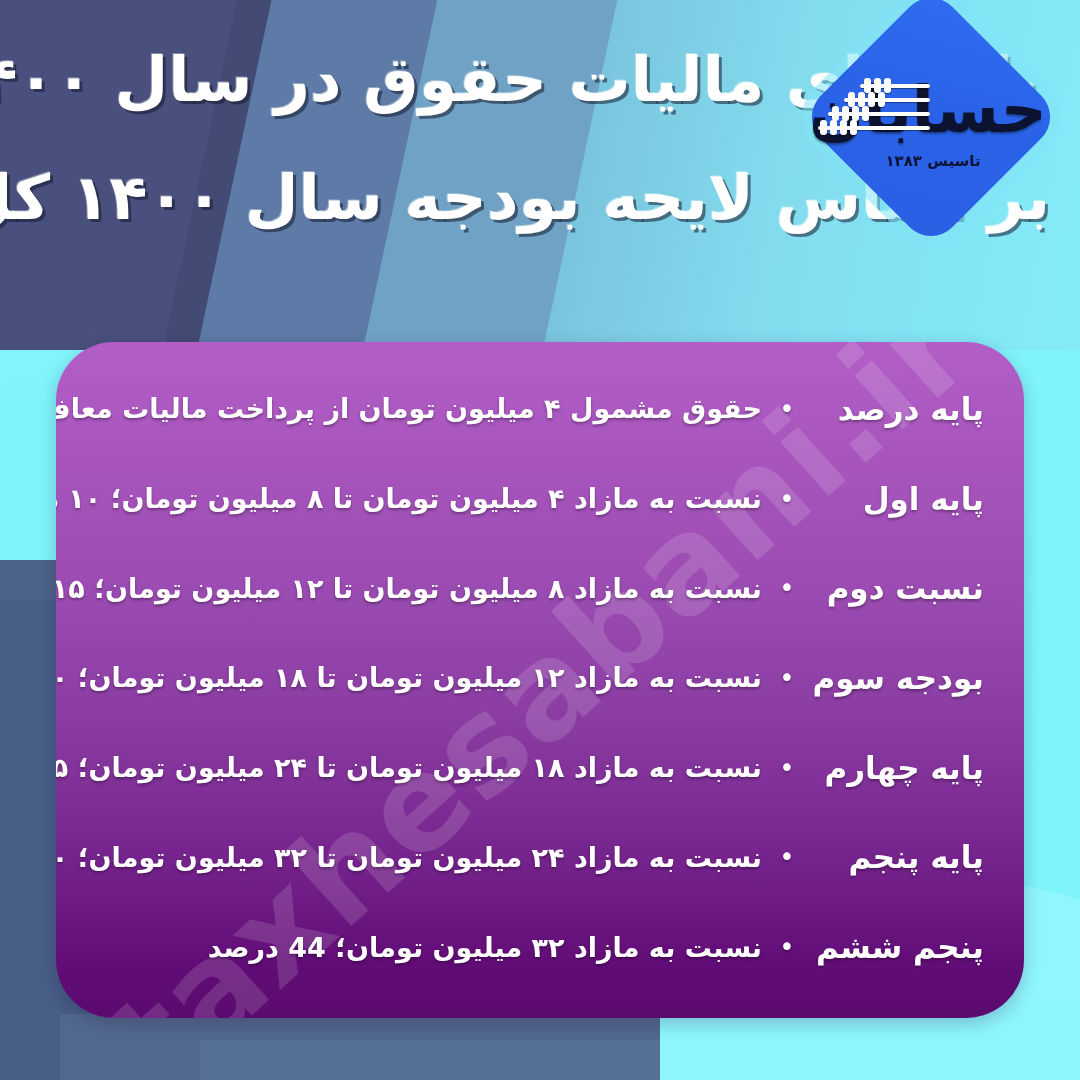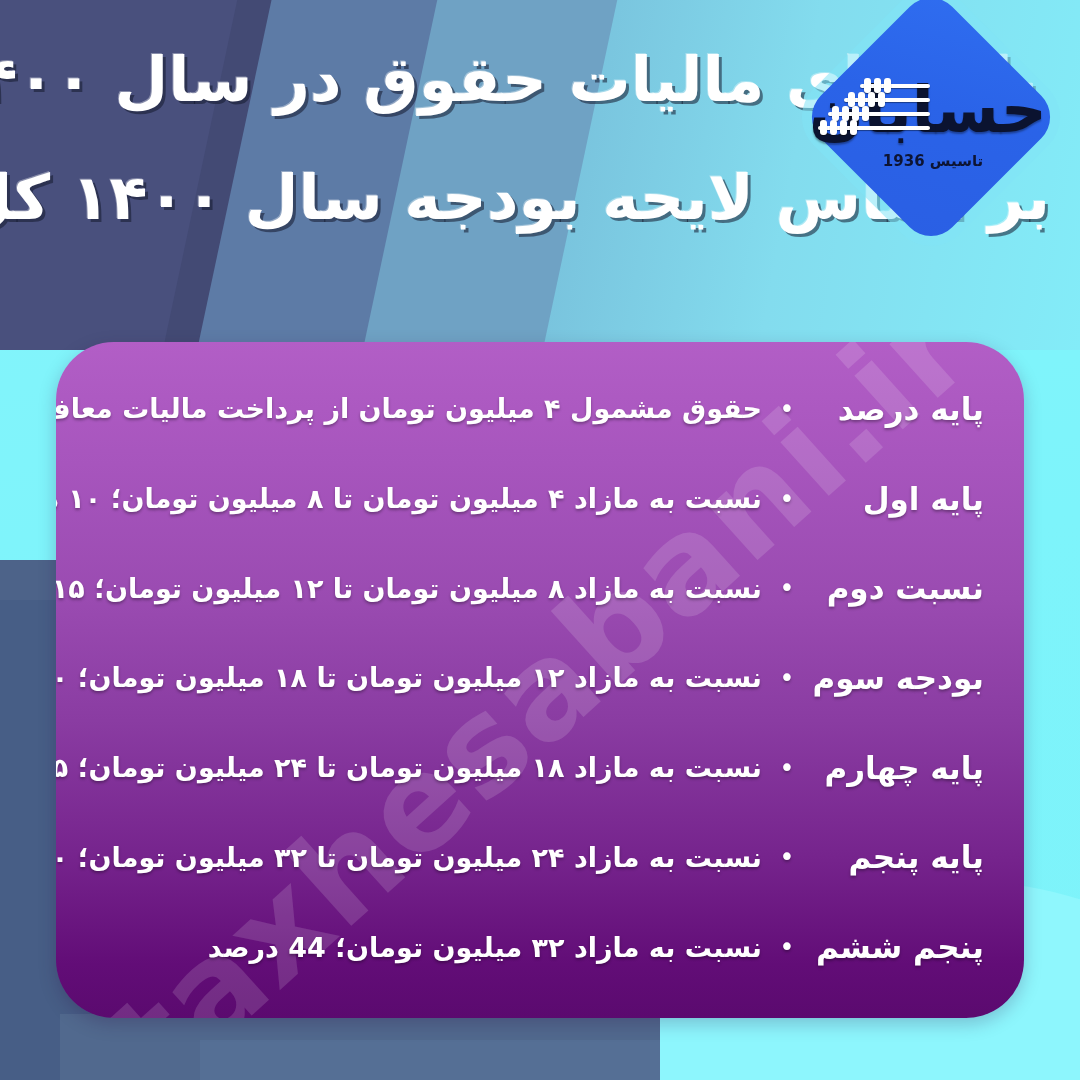--- a/index.html
+++ b/index.html
@@ -279,21 +279,21 @@
 
     <div class="title-wrap">
       <div class="title-line l1">پایه های مالیات حقوق در سال ۱۴۰۰</div>
       <div class="title-line l2">بر اساس لایحه بودجه سال ۱۴۰۰ کل کشور</div>
     </div>
 
     <div class="logo">
       <div class="logo-diamond"></div>
       <div class="logo-inner">
         <div class="logo-word">حسابان</div>
-        <div class="logo-sub">تاسیس 1936</div>
+        <div class="logo-sub">تاسیس ۱۳۸۳</div>
       </div>
       <div class="logo-abacus">
         <div class="rail" style="left:42px; top:4px;  width:70px;"></div>
         <div class="rail" style="left:26px; top:18px; width:86px;"></div>
         <div class="rail" style="left:10px; top:32px; width:102px;"></div>
         <div class="rail" style="left:0px;  top:46px; width:112px;"></div>
         <div class="bead" style="left:46px; top:-2px;"></div>
         <div class="bead" style="left:56px; top:-2px;"></div>
         <div class="bead" style="left:66px; top:-2px;"></div>
         <div class="bead" style="left:30px; top:12px;"></div>

